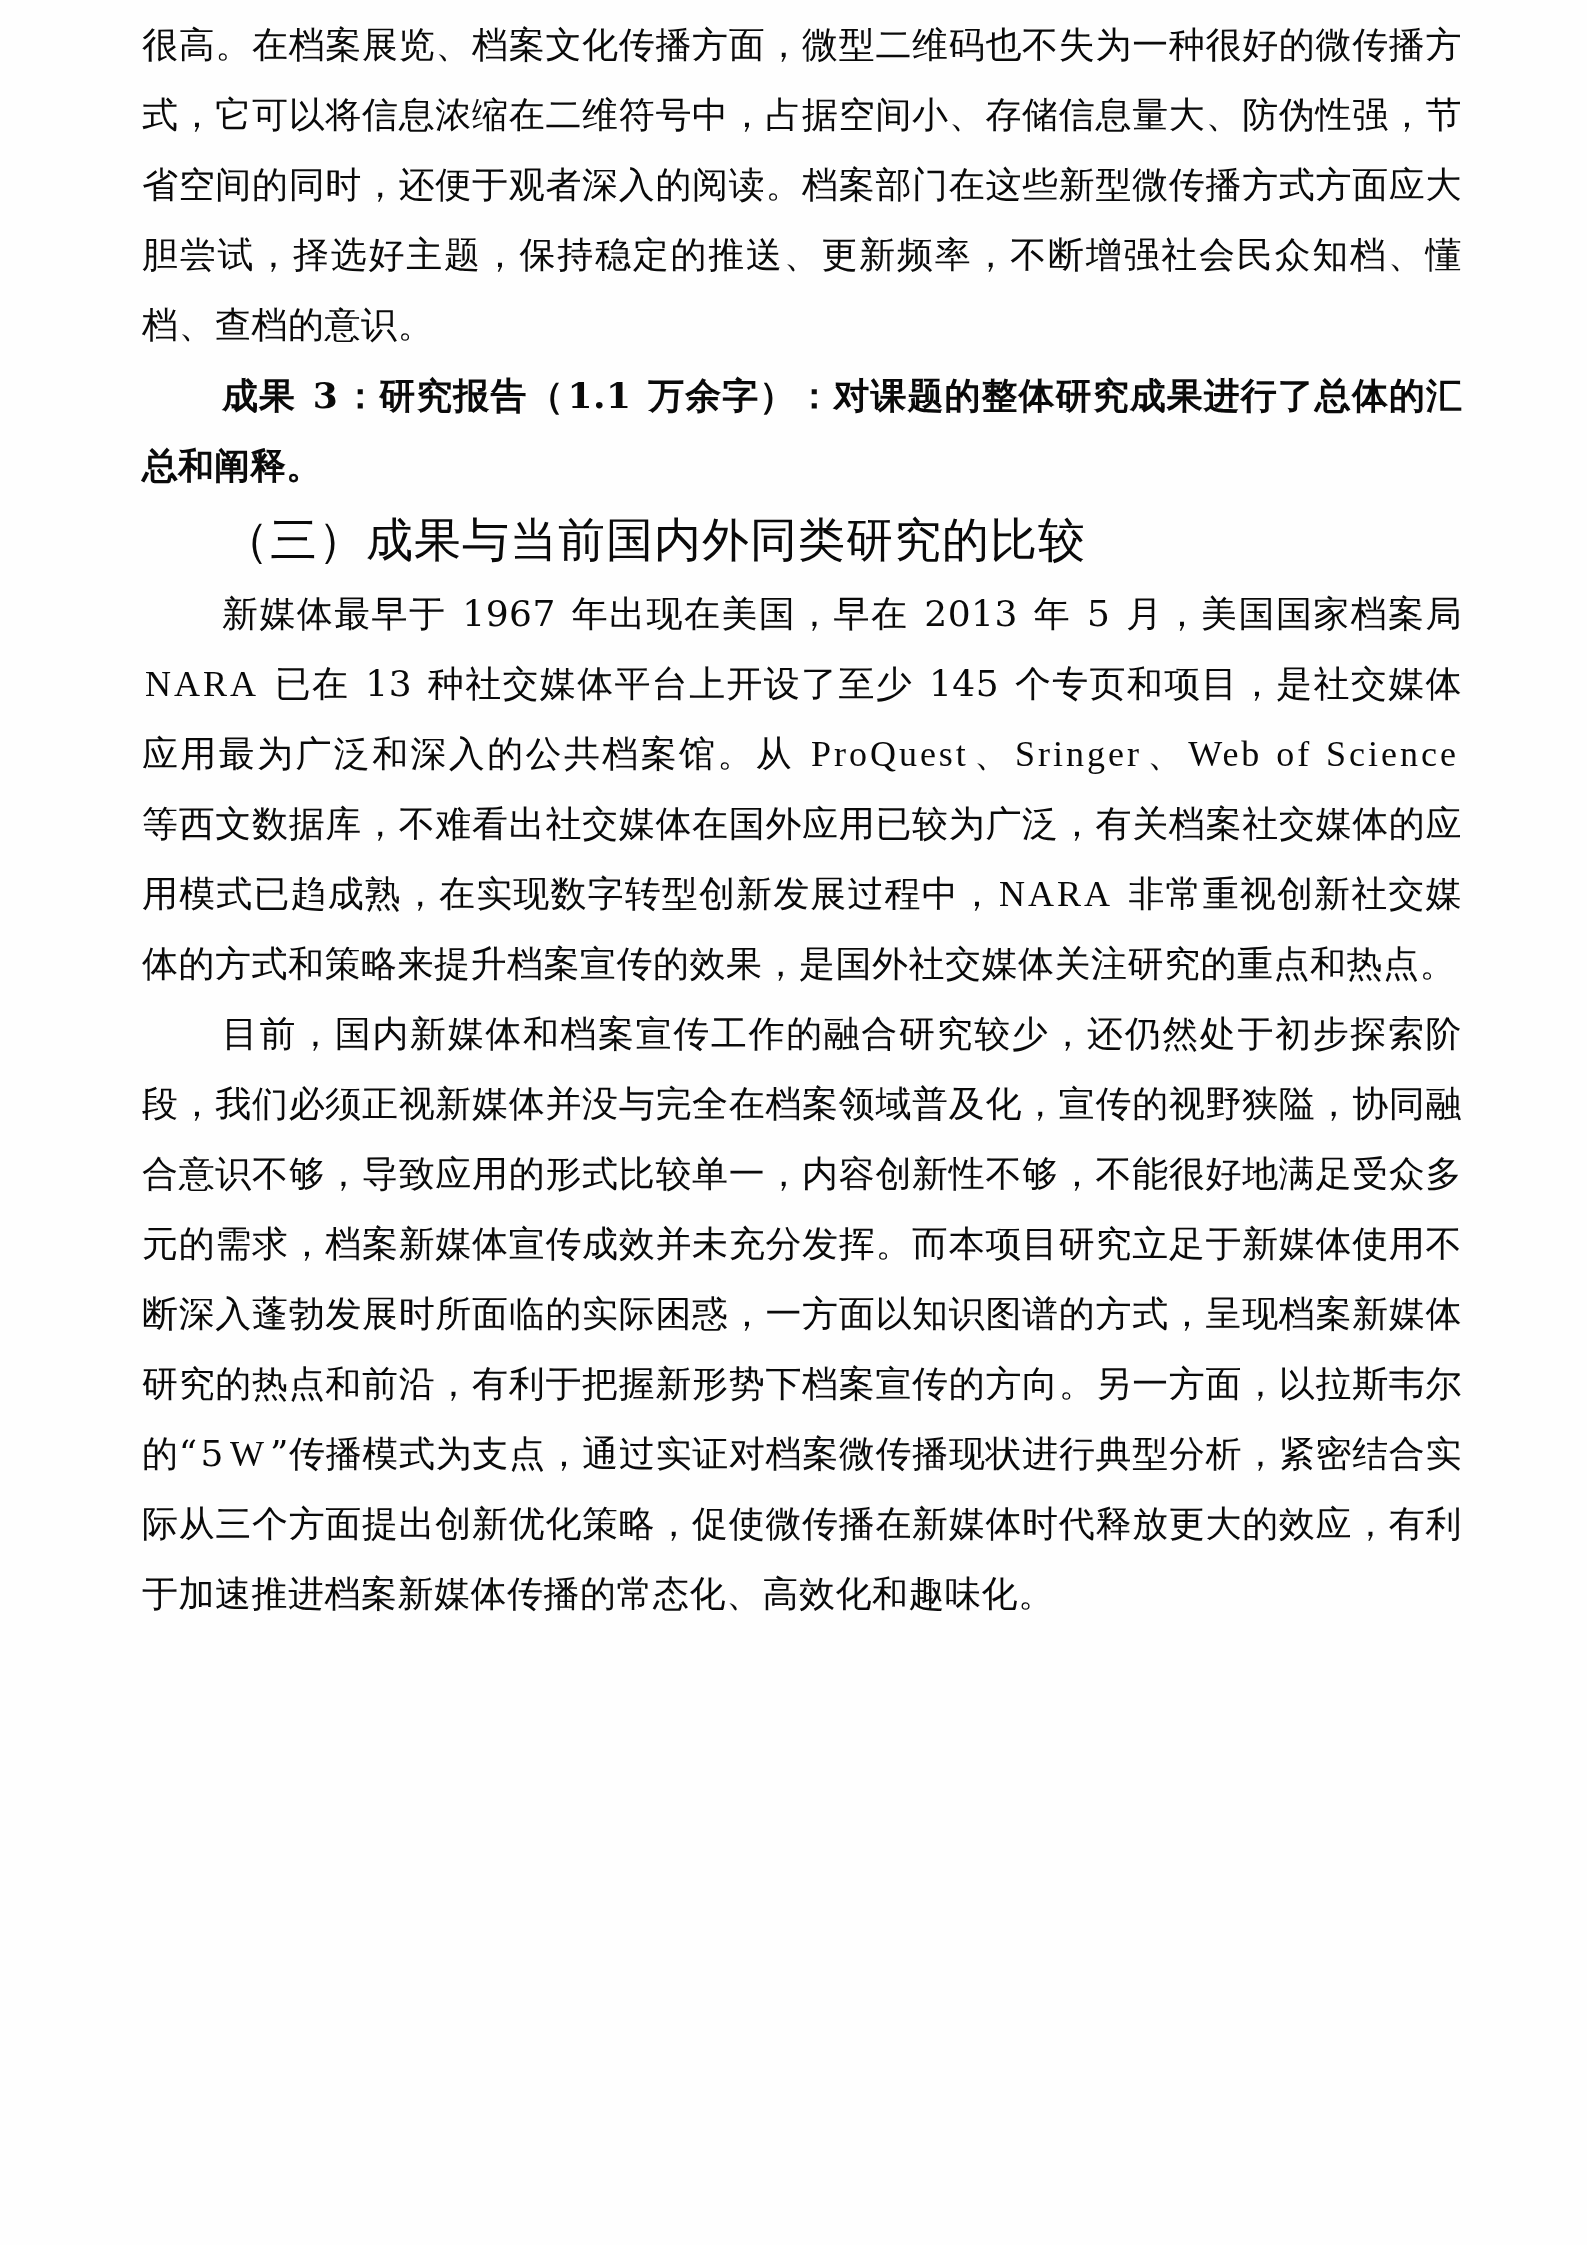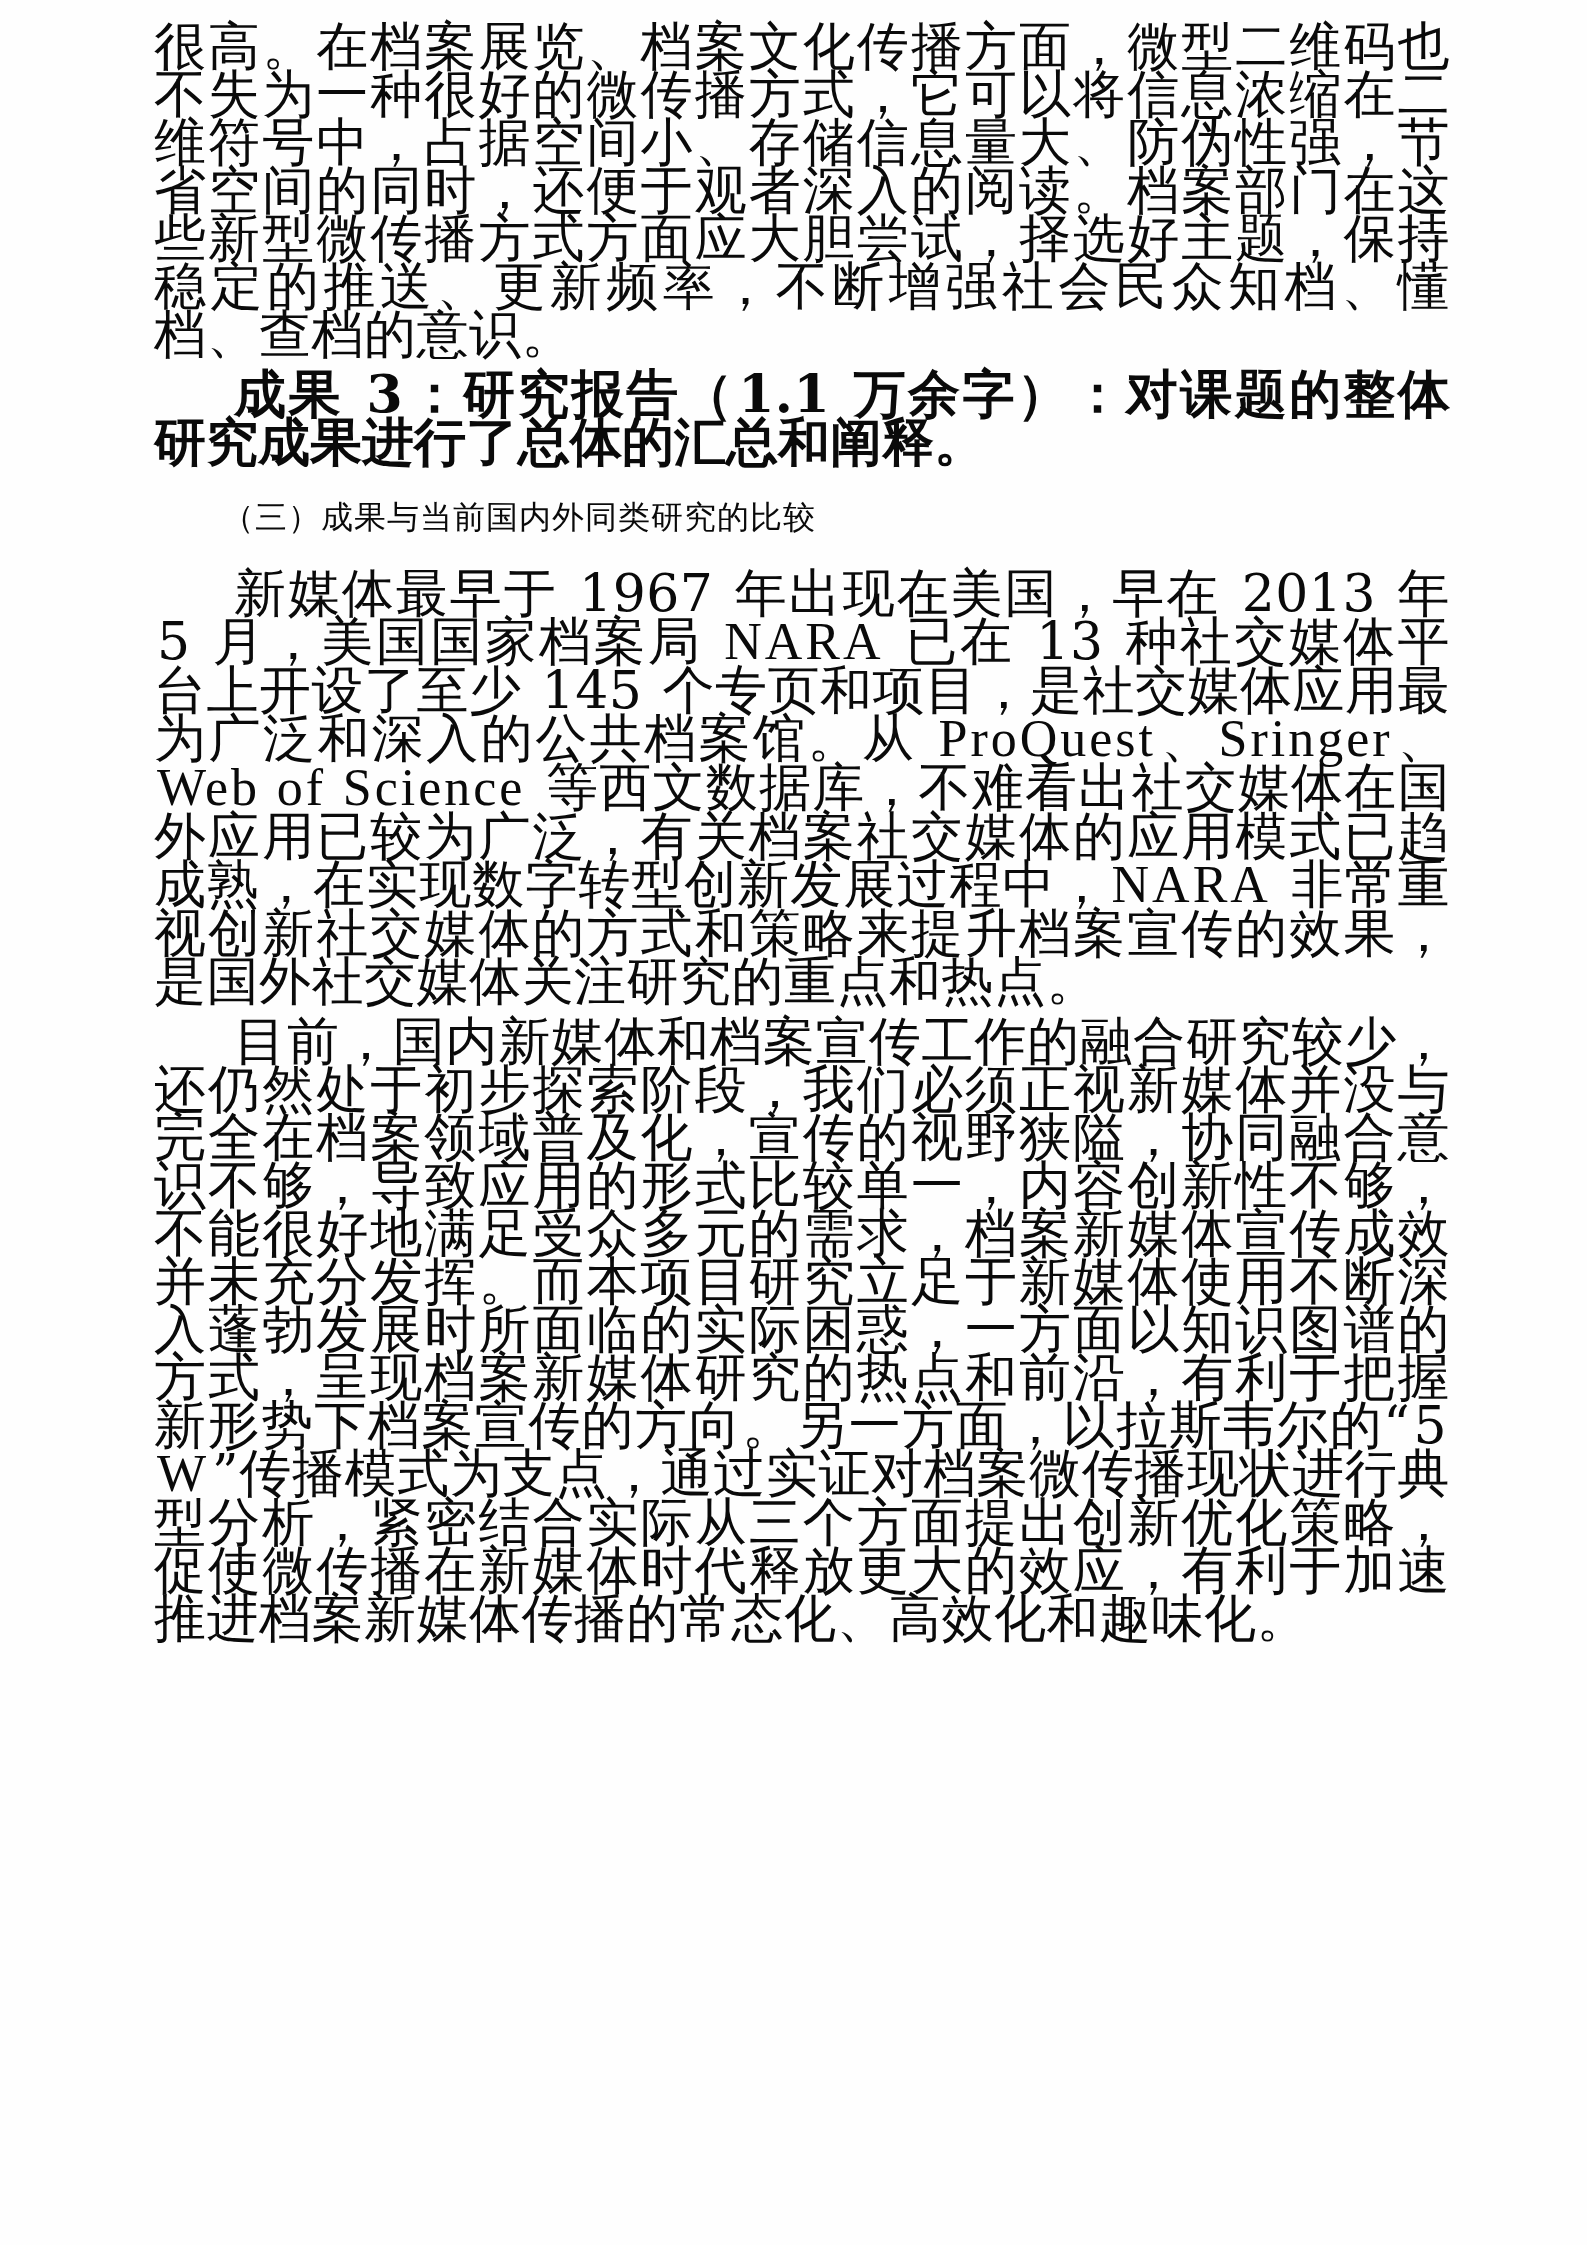--- a/index.html
+++ b/index.html
@@ -23,24 +23,24 @@
     box-sizing: border-box;
     padding: 10px 108px 0 142px;
   }
 
   .doc-body {
     width: 1320px;
   }
 
   
   p.para {
-    margin: 12px;
+    margin: 0;
     padding: 0;
-    font-size: 52px;
-    line-height: 48px;
+    font-size: 36px;
+    line-height: 70px;
     letter-spacing: 0.5px;
     text-align: justify;
     text-justify: inter-character;
     text-align-last: left;
     word-break: break-all;
     -webkit-hyphens: none;
     hyphens: none;
   }
 
   p.indent {
@@ -49,21 +49,21 @@
 
   p.bold {
     font-weight: bold;
     letter-spacing: 0px;
   }
 
   
   p.heading {
     margin: 0;
     padding: 0;
-    font-size: 32px;
+    font-size: 47px;
     line-height: 79px;
     text-indent: 80px;
     text-align: left;
     letter-spacing: 1px;
   }
 
   
   .lat {
     font-family: "DejaVu Serif", "Liberation Serif", serif;
     letter-spacing: 0.5px;

